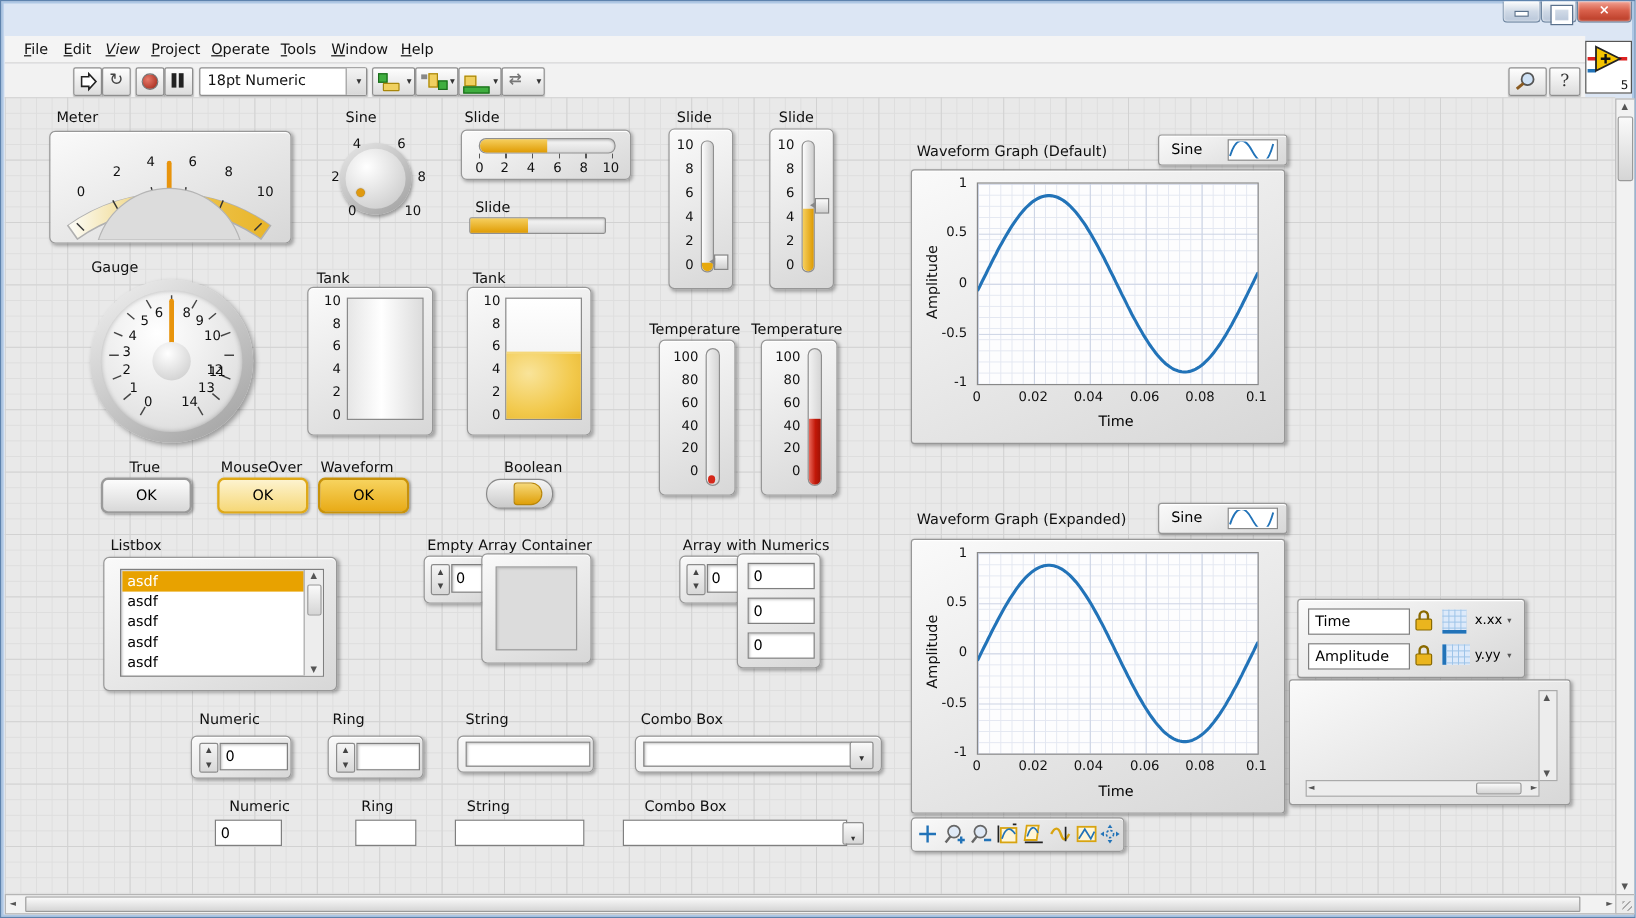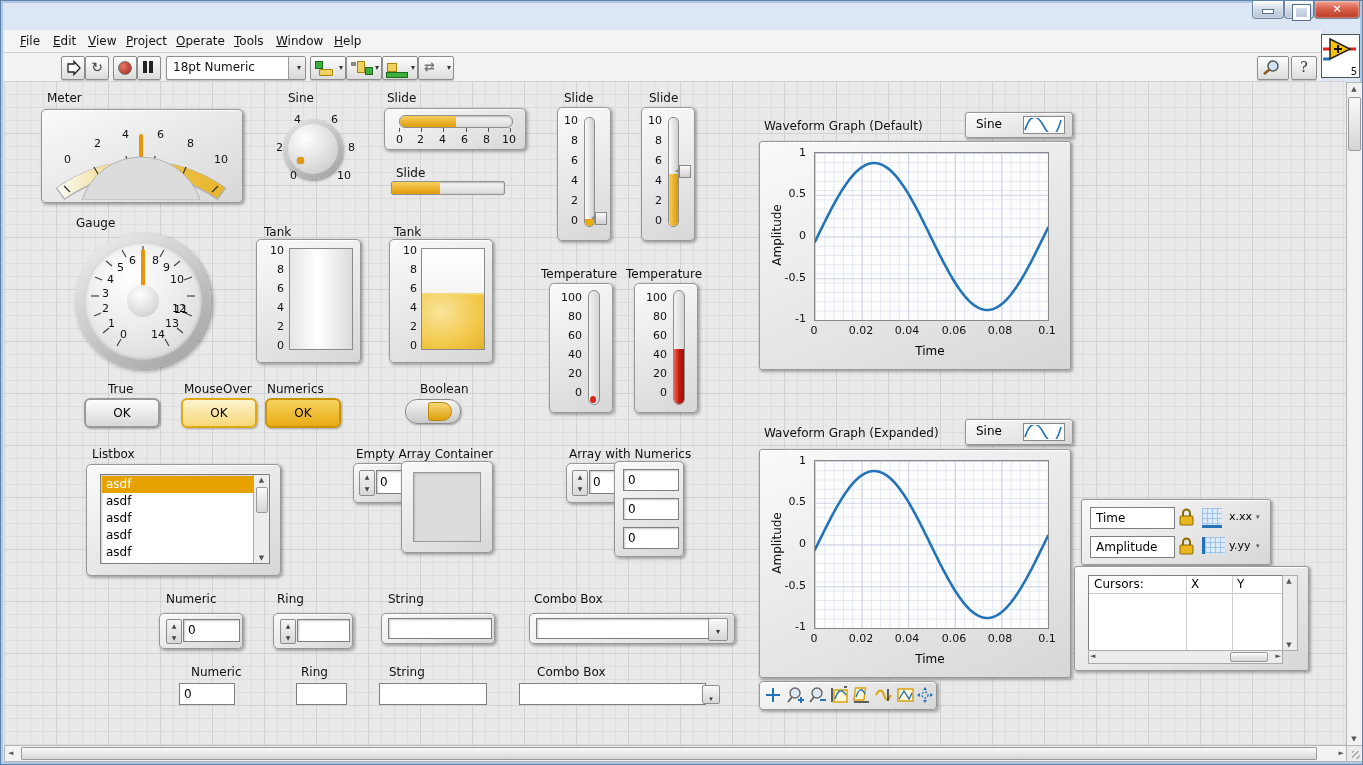--- a/index.html
+++ b/index.html
@@ -65,21 +65,21 @@
   <div class="capbtn" id="btn-max" style="left:1283px;width:28px;">
       <div class="max-box"></div>
     </div>
   <div class="capbtn" id="btn-close" style="left:1313px;width:44px;">
       <span class="capglyph">×</span>
     </div>
 
   <div id="menubar">
     <div class="menu-item" style="left:11px;"><u>F</u><span>ile</span></div>
     <div class="menu-item" style="left:44px;"><u>E</u><span>dit</span></div>
-    <div class="menu-item" style="left:79px;"><u>V</u><span>iew</span></div>
+    <div class="menu-item" style="left:79px;font-style:italic;"><u>V</u><span>iew</span></div>
     <div class="menu-item" style="left:117px;"><u>P</u><span>roject</span></div>
     <div class="menu-item" style="left:167px;"><u>O</u><span>perate</span></div>
     <div class="menu-item" style="left:225px;"><u>T</u><span>ools</span></div>
     <div class="menu-item" style="left:267px;"><u>W</u><span>indow</span></div>
     <div class="menu-item" style="left:325px;"><u>H</u><span>elp</span></div>
   </div>
 
   <div id="toolbar">
     <div class="tbtn" style="left:57px;width:22px;">
       <svg width="20" height="20" style="position:absolute;left:1px;top:1px;">
@@ -334,21 +334,21 @@
         <div style="position:absolute;left:0;bottom:0;width:100%;height:55px;background:linear-gradient(90deg,#e9695c,#c21808 55%,#9e1205);"></div>
       </div>
     </div>
 
     <div class="lbl" style="left:104px;top:301px;">True</div>
     <div class="okbtn" style="left:80px;top:317px;width:72px;height:26px;line-height:26px;background:linear-gradient(#fcfcfc,#d8d8d8);border:2px solid #9a9a9a;box-shadow:1px 1px 2px rgba(0,0,0,.3);"><span>OK</span></div>
 
     <div class="lbl" style="left:180px;top:301px;">MouseOver</div>
     <div class="okbtn" style="left:177px;top:317px;width:72px;height:26px;line-height:26px;background:linear-gradient(#fdf3cf,#f6d878);border:2px solid #dfa918;box-shadow:1px 1px 2px rgba(0,0,0,.3);"><span>OK</span></div>
 
-    <div class="lbl" style="left:263px;top:301px;">Numerics</div>
+    <div class="lbl" style="left:263px;top:301px;">Waveform</div>
     <div class="okbtn" style="left:261px;top:317px;width:72px;height:26px;line-height:26px;background:linear-gradient(#f7d35e,#e8ab17);border:2px solid #c8920a;box-shadow:1px 1px 2px rgba(0,0,0,.3);"><span>OK</span></div>
 
     <div class="lbl" style="left:416px;top:301px;">Boolean</div>
     <div class="abs" style="left:401px;top:318px;width:54px;height:23px;border-radius:12px;background:linear-gradient(#f6f6f6,#c9c9c9);border:1px solid #8a8a8a;box-shadow:1px 1px 2px rgba(0,0,0,.3);overflow:hidden;">
       <div style="position:absolute;right:8px;top:2px;width:22px;height:17px;border-radius:3px 10px 10px 3px;background:linear-gradient(#f6d878,#dfa00a);border:1px solid #b8860a;"></div>
     </div>
 
     <div class="lbl" style="left:88px;top:366px;">Listbox</div>
     <div class="shell" style="left:82px;top:383px;width:193px;height:110px;">
       <div class="well" style="left:13px;top:9px;width:168px;height:88px;">
@@ -566,29 +566,20 @@
       <svg width="17" height="20" style="position:absolute;left:96px;top:36px;">
           <rect x="2" y="9" width="13" height="9" rx="1" fill="#eab51e" stroke="#8a6a00"></rect>
           <path d="M5 9 V6 a3.5 3.5 0 0 1 7 0 V9" fill="none" stroke="#8a6a00" stroke-width="2"></path>
         </svg>
       <div style="position:absolute;left:120px;top:37px;width:20px;height:17px;background-image:linear-gradient(to right,#9ec4e8 1px,transparent 1px),linear-gradient(to bottom,#9ec4e8 1px,transparent 1px);background-size:5px 5px;background-color:#ddeafa;border-left:3px solid #2273b8;"></div>
       <span style="position:absolute;left:147px;top:39px;font-size:11px;">y.yy</span>
       <span style="position:absolute;left:174px;top:42px;font-size:7px;color:#555;">▾</span>
     </div>
 
     <div class="shell" style="left:1070px;top:485px;width:233px;height:103px;border-radius:3px;">
-      <div class="well" style="left:13px;top:8px;width:193px;height:74px;box-shadow:none;">
-        <div style="position:absolute;left:0;top:0;width:100%;height:17px;border-bottom:1px solid #c8c8c8;">
-          <span style="position:absolute;left:5px;top:1px;font-size:12px;">Cursors:</span>
-          <span style="position:absolute;left:102px;top:1px;font-size:12px;">X</span>
-          <span style="position:absolute;left:148px;top:1px;font-size:12px;">Y</span>
-        </div>
-        <div style="position:absolute;left:97px;top:0;width:1px;height:100%;background:#d0d0d0;"></div>
-        <div style="position:absolute;left:143px;top:0;width:1px;height:100%;background:#d0d0d0;"></div>
-      </div>
       <div style="position:absolute;left:207px;top:8px;width:14px;height:74px;background:#ededed;border:1px solid #aaa;">
         <span class="sb-arrow" style="left:0;top:1px;width:12px;">▲</span>
         <span class="sb-arrow" style="left:0;bottom:1px;width:12px;">▼</span>
       </div>
       <div style="position:absolute;left:13px;top:83px;width:193px;height:12px;background:#ededed;border:1px solid #aaa;">
         <span class="sb-arrow" style="left:1px;top:1px;">◄</span>
         <div class="sb-thumb" style="right:14px;top:1px;width:36px;height:8px;"></div>
         <span class="sb-arrow" style="right:1px;top:1px;">►</span>
       </div>
     </div>

